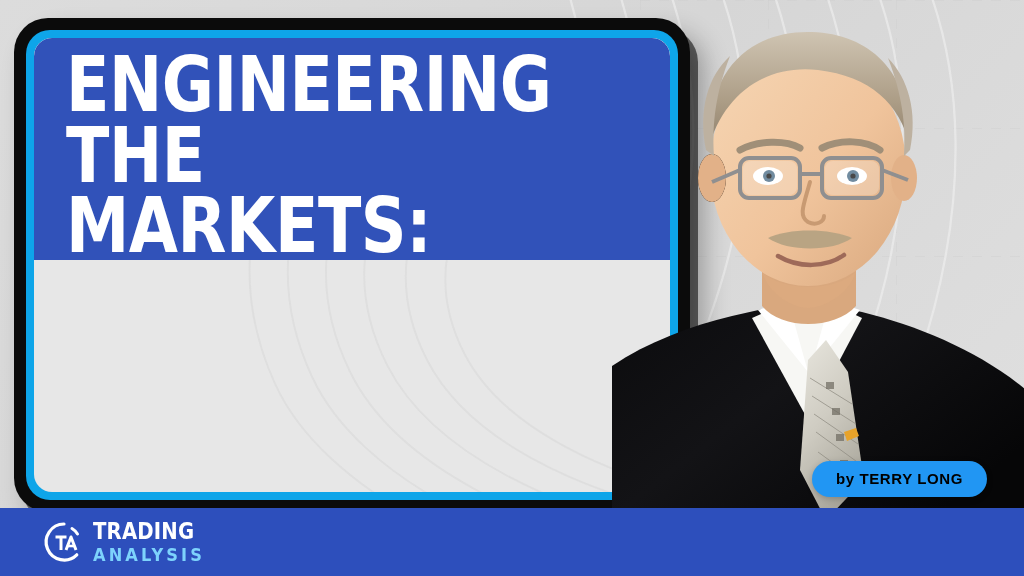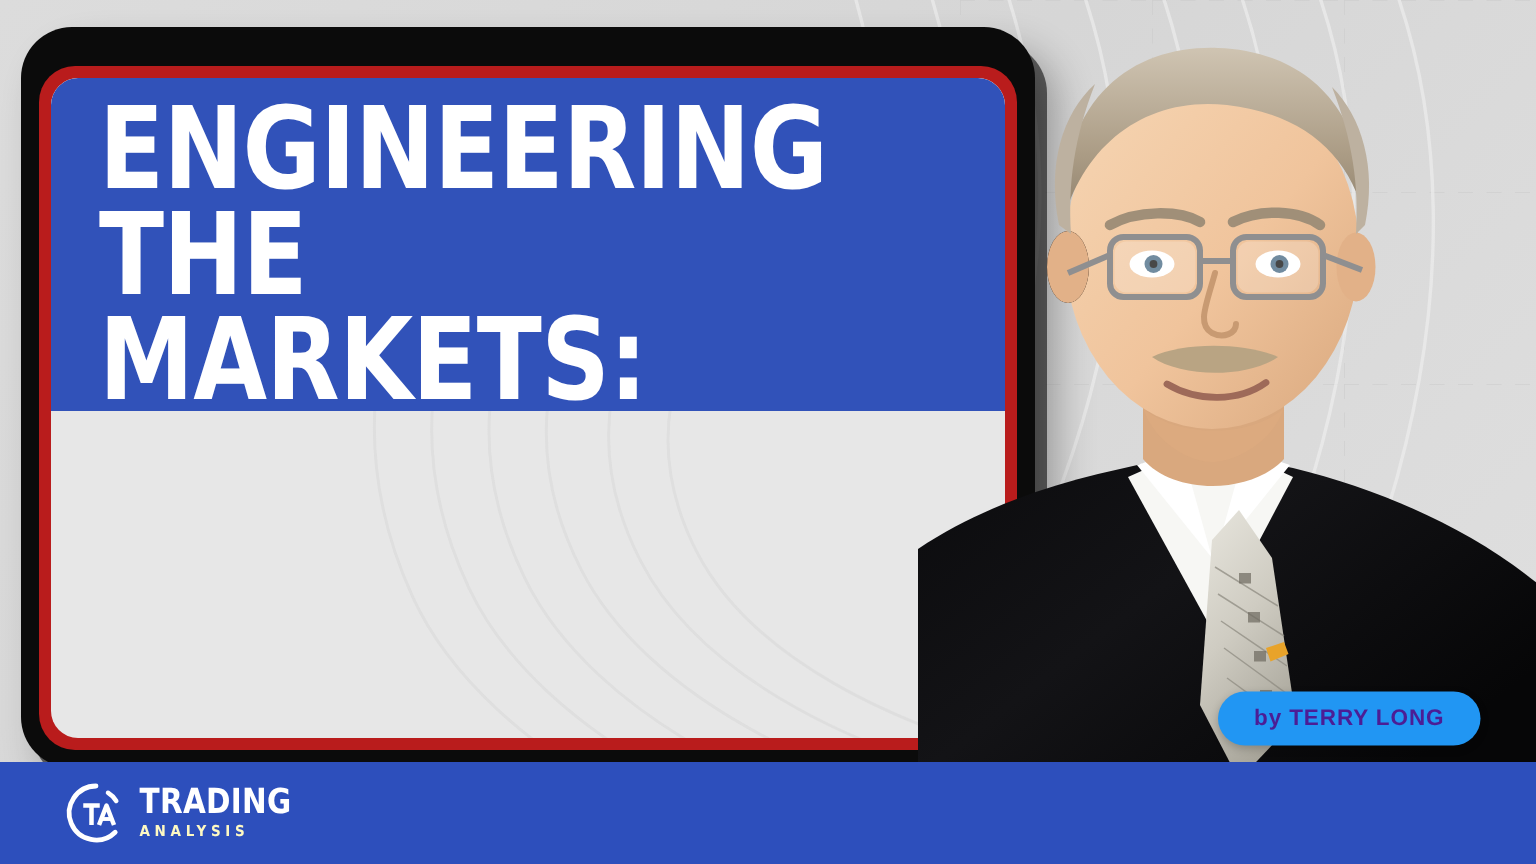--- a/index.html
+++ b/index.html
@@ -18,21 +18,21 @@
   .bg-contours{position:absolute;right:-40px;top:-30px;width:760px;height:620px;opacity:.75;}
 
   
   .tablet{
     position:absolute;left:14px;top:18px;width:676px;height:494px;
     background:#0b0b0b;border-radius:34px;
     box-shadow:8px 10px 0 0 rgba(0,0,0,.55), 14px 16px 26px rgba(0,0,0,.30);
   }
   .tablet-screen{
     position:absolute;left:12px;top:12px;right:12px;bottom:12px;
-    background:#b91c1c;border-radius:24px;overflow:hidden;margin-top:14px;
+    background:#0ea5e9;border-radius:24px;overflow:hidden;
   }
   .cam{
     position:absolute;left:19px;top:50%;margin-top:-6px;width:12px;height:12px;
     border-radius:50%;background:#f2f2f2;box-shadow:inset 0 0 2px rgba(0,0,0,.35);
   }
 
   
   .page{
     position:absolute;left:8px;top:8px;right:8px;bottom:8px;
     background:#e7e7e7;border-radius:18px;overflow:hidden;
@@ -71,40 +71,40 @@
     transform:scaleX(.92);transform-origin:left top;
     white-space:pre-line;
   }
 
   
   .portrait{position:absolute;left:612px;top:0;width:412px;height:520px;}
 
   
   .author-badge{
     position:absolute;left:812px;top:461px;
-    background:#2196f3;color:#4c1d95;border-radius:999px;
+    background:#2196f3;color:#000000;border-radius:999px;
     padding:9px 24px 10px 24px;
     font-size:15px;font-weight:700;letter-spacing:.6px;
     box-shadow:0 2px 6px rgba(0,0,0,.22);
     white-space:nowrap;
   }
 
   
   .banner{
     position:absolute;left:0;right:0;bottom:0;height:68px;background:#2d4fbc;margin-top:36px;
   }
   .logo{position:absolute;left:42px;top:12px;display:flex;align-items:center;gap:7px;}
   .logo-text{display:flex;flex-direction:column;line-height:1;}
   .logo-top{
     color:#fff;font-weight:700;font-size:23px;letter-spacing:.2px;
     font-family:"Liberation Sans Narrow","DejaVu Sans Condensed","Liberation Sans",sans-serif;
     transform:scaleX(.95);transform-origin:left center;
   }
   .logo-bottom{
-    color:#fef9c3;font-weight:700;font-size:10px;letter-spacing:3.1px;margin-top:3px;
+    color:#7dd3fc;font-weight:700;font-size:18px;letter-spacing:3.1px;margin-top:3px;
     font-family:"Liberation Sans Narrow","DejaVu Sans Condensed","Liberation Sans",sans-serif;
   }
 </style>
 </head>
 <body>
 
 <div id="stage">
 
   <div class="bg-base"></div>
 

